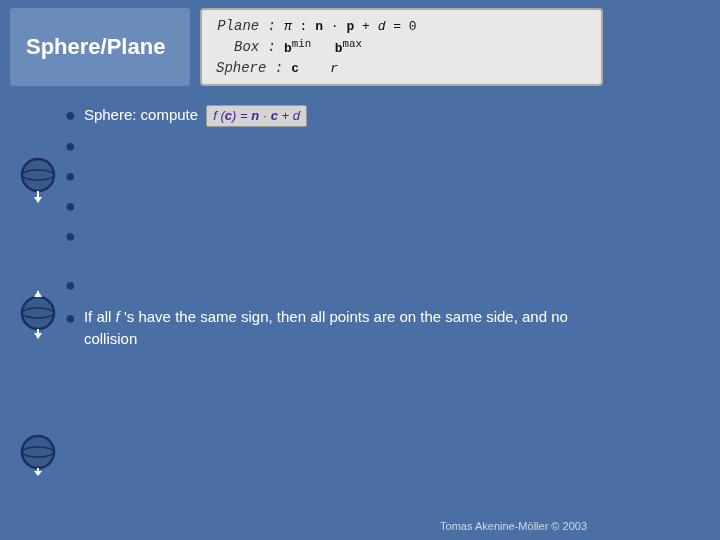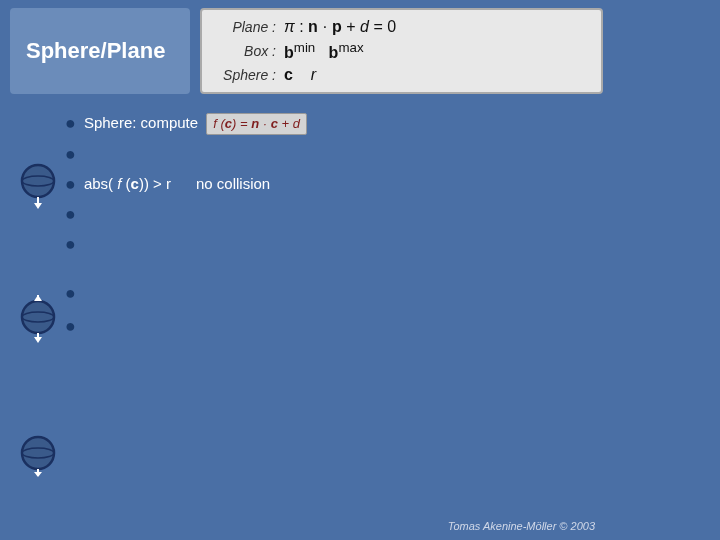--- a/index.html
+++ b/index.html
@@ -44,39 +44,40 @@
     .formula-box {
       background: #e8e8e8;
       border: 2px solid #aaa;
       border-radius: 4px;
       padding: 8px 14px;
       display: flex;
       flex-direction: column;
       justify-content: center;
       gap: 4px;
       flex: 1;
+      font-family: Liberation Mono, monospace;
     }
 
     .formula-row {
       display: flex;
       align-items: center;
       gap: 8px;
       font-size: 14px;
       color: #222;
     }
 
     .formula-label {
       font-style: italic;
       min-width: 60px;
       text-align: right;
       color: #333;
     }
 
     .formula-math {
-      font-size: 16px;
+      font-size: 13px;
       color: #111;
     }
 
     
     .content-area {
       display: flex;
       flex: 1;
       padding: 10px;
       gap: 0;
     }
@@ -136,21 +137,21 @@
     }
 
     
     .inline-formula {
       display: inline-block;
       background: #d4d4d4;
       border: 1px solid #999;
       padding: 1px 6px;
       border-radius: 2px;
       font-style: italic;
-      color: #7f1d1d;
+      color: #4c1d95;
       font-size: 13px;
       vertical-align: middle;
       margin-left: 4px;
     }
 
     
     .section-divider {
       height: 20px;
     }
 
@@ -166,24 +167,23 @@
       align-items: flex-start;
       gap: 8px;
       color: #fff;
       font-size: 15px;
       line-height: 1.45;
     }
 
     .copyright {
       position: absolute;
       bottom: 8px;
-      right: 18px;
+      right: 26px;
       color: #d0d8e8;
       font-size: 11px;
-      font-style: italic;
     }
 
     
     .sphere-svg {
       width: 48px;
       height: 48px;
     }
 
     .top-block {
       background: #4a6fa5;
@@ -279,45 +279,45 @@
             </span>
           </span>
         </div>
 
         <div class="bullet-item">
           <span class="bullet-dot">●</span>
         </div>
 
         <div class="bullet-item">
           <span class="bullet-dot">●</span>
+        </div>
+
+        <div class="bullet-item">
+          <span class="bullet-dot">●</span>
+        </div>
+
+        <div class="bullet-item">
+          <span class="bullet-dot">●</span>
+        </div>
+
+      </div>
+
+      <div class="section-divider"></div>
+
+      <div class="bottom-section">
+
+        <div class="bottom-bullet">
+          <span class="bullet-dot">●</span>
+        </div>
+
+        <div class="bottom-bullet">
+          <span class="bullet-dot">●</span>
           <span class="bullet-text">
-            abs( <i>f</i> (<b>c</b>)) &gt; r &nbsp;&nbsp;&nbsp;&nbsp; no collision
+            If all <i>f</i> 's have the same sign, then all points are on the same side, and no collision
           </span>
-        </div>
-
-        <div class="bullet-item">
-          <span class="bullet-dot">●</span>
-        </div>
-
-        <div class="bullet-item">
-          <span class="bullet-dot">●</span>
-        </div>
-
-      </div>
-
-      <div class="section-divider"></div>
-
-      <div class="bottom-section">
-
-        <div class="bottom-bullet">
-          <span class="bullet-dot">●</span>
-        </div>
-
-        <div class="bottom-bullet">
-          <span class="bullet-dot">●</span>
         </div>
 
       </div>
 
     </div>
   </div>
 
   <div class="copyright">Tomas Akenine-Möller © 2003</div>
 
 </div>

